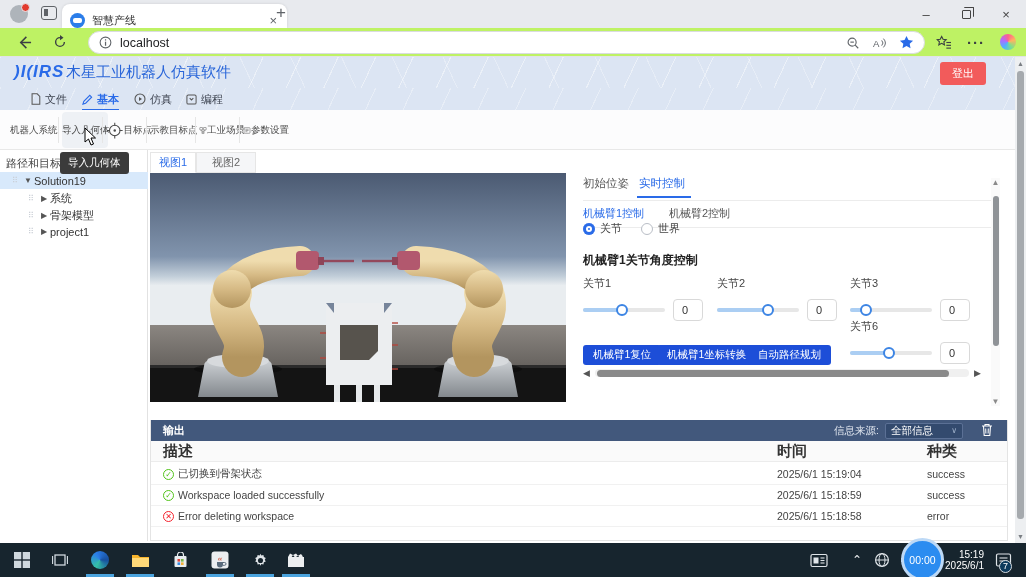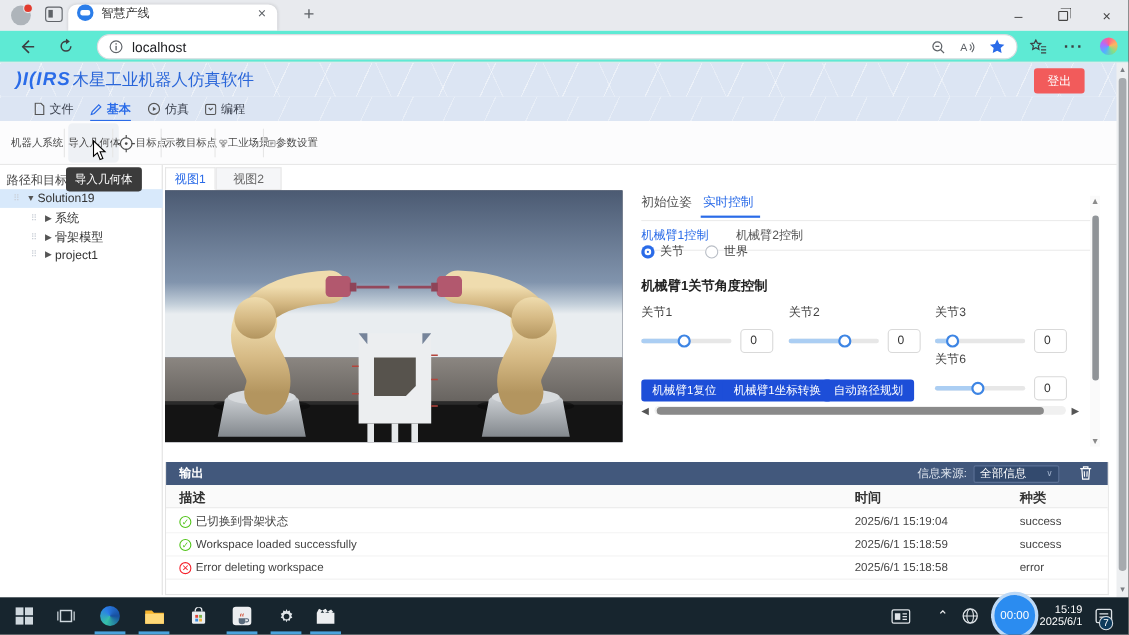--- a/index.html
+++ b/index.html
@@ -7,32 +7,32 @@
   #screen{position:relative;width:1026px;height:577px;overflow:hidden;
     font-family:"Liberation Sans","DejaVu Sans",sans-serif;background:#fff;font-size:12px;color:#333}
   svg{display:block}
 
   
   .titlebar{position:absolute;left:0;top:0;width:1026px;height:28px;background:#e8eaee}
   .avatar{position:absolute;left:10px;top:5px;width:18px;height:18px;border-radius:50%;background:#aeb4ba}
   .avatar:after{content:"";position:absolute;right:-2px;top:-2px;width:7px;height:7px;border-radius:50%;background:#e23b2e;border:1px solid #e8eaee}
   .vtabs{position:absolute;left:41px;top:6px;width:16px;height:14px;border:1.6px solid #5f6368;border-radius:3px}
   .vtabs:after{content:"";position:absolute;left:2px;top:2px;width:4px;height:7px;background:#5f6368}
-  .btab{position:absolute;left:62px;top:4px;width:190px;height:24px;background:#fff;border-radius:8px 8px 0 0;display:flex;align-items:flex-start;padding:0 8px;box-shadow:0 0 3px rgba(0,0,0,.12)}
+  .btab{position:absolute;left:62px;top:4px;width:225px;height:24px;background:#fff;border-radius:8px 8px 0 0;display:flex;align-items:flex-end;padding:0 8px;box-shadow:0 0 3px rgba(0,0,0,.12)}
   .favicon{width:15px;height:15px;border-radius:50%;background:#2b7de9;position:relative;flex:0 0 auto}
   .favicon:after{content:"";position:absolute;left:3px;top:5px;width:9px;height:5px;background:#fff;border-radius:2px}
   .btab .ttl{font-size:11px;color:#333;margin-left:7px;flex:1 1 auto;white-space:nowrap;overflow:hidden}
   .tclose{font-size:13px;color:#5f6368;padding:0 2px;cursor:default}
   .newtab{position:absolute;left:276px;top:3px;font-size:17px;color:#5f6368}
   .winctl{position:absolute;top:0;height:28px;width:40px;display:flex;align-items:center;justify-content:center;color:#444;font-size:13px}
   .restoreglyph{width:9px;height:9px;border:1.2px solid #444;border-radius:1px;position:relative}
   .restoreglyph:before{content:"";position:absolute;left:1.5px;top:-3.5px;width:9px;height:9px;border:1.2px solid #444;border-left:none;border-bottom:none;border-radius:1px}
 
   
-  .navbar{position:absolute;left:0;top:28px;width:1026px;height:29px;background:#5eead4;border-bottom:1px solid #e1e3e6}
+  .navbar{position:absolute;left:0;top:28px;width:1026px;height:29px;background:#bef264;border-bottom:1px solid #e1e3e6}
   .navic{position:absolute;top:4px;width:20px;height:20px;color:#3c4043;font-size:15px;display:flex;align-items:center;justify-content:center}
   .addr{position:absolute;left:88px;top:3px;width:837px;height:23px;background:#fff;border:1px solid #dadce0;border-radius:12px;display:flex;align-items:center;padding:0 10px}
   .addr .url{font-size:12.5px;color:#202124;margin-left:8px;flex:1 1 auto}
   .addr .ric{margin-left:12px;color:#5f6368;display:flex;align-items:center}
 
   
   .page{position:absolute;left:0;top:57px;width:1026px;height:486px;background:#fff;overflow:hidden}
   .apphdr{position:absolute;left:0;top:0;width:1016px;height:31px;
     background:#dce5f3;
     background-image:repeating-linear-gradient(115deg,rgba(255,255,255,.45) 0 1px,transparent 1px 34px),repeating-linear-gradient(65deg,rgba(255,255,255,.3) 0 1px,transparent 1px 46px)}
@@ -95,21 +95,21 @@
   .vscroll .a{position:absolute;left:0;width:9px;font-size:8px;color:#8a8a8a;text-align:center}
   .vthumb{position:absolute;left:1.5px;top:18px;width:6px;height:150px;background:#8f9397;border-radius:3px}
 
   
   .output{position:absolute;left:150px;top:363px;width:858px;height:121px;border:1px solid #e4e4e4;border-top:none}
   .ohdr{position:absolute;left:0;top:0;width:100%;height:21px;background:#42587c;color:#fff;display:flex;align-items:center}
   .ohdr .t{font-size:11px;font-weight:bold;margin-left:12px}
   .osrc{position:absolute;right:44px;top:0;height:21px;display:flex;align-items:center;gap:6px;font-size:10.5px;color:#dfe5ee}
   .oselect{width:78px;height:16px;background:#334a6e;border:1px solid #5b7095;border-radius:2px;color:#fff;font-size:10.5px;display:flex;align-items:center;padding:0 5px;justify-content:space-between}
   .otrash{position:absolute;right:14px;top:3px}
-  .ocolhdr{position:absolute;left:0;top:21px;width:100%;height:21px;background:#fafafa;border-bottom:1px solid #ececec;display:flex;align-items:flex-end;font-size:12px;font-weight:bold;color:#333}
+  .ocolhdr{position:absolute;left:0;top:21px;width:100%;height:21px;background:#fafafa;border-bottom:1px solid #ececec;display:flex;align-items:flex-end;font-size:15px;font-weight:bold;color:#333}
   .orow{position:absolute;left:0;width:100%;height:21px;display:flex;align-items:center;font-size:10.5px;color:#444;border-bottom:1px solid #f1f1f1;background:#fff}
   .cdesc{margin-left:12px;display:flex;align-items:center;gap:4px;flex:1}
   .ctime{width:150px;flex:0 0 auto}
   .ctype{width:80px;flex:0 0 auto}
   .sicon{width:11px;height:11px;border-radius:50%;border:1px solid #52c41a;color:#52c41a;font-size:8px;line-height:10px;text-align:center}
   .eicon{width:11px;height:11px;border-radius:50%;border:1px solid #f5222d;color:#f5222d;font-size:8px;line-height:10px;text-align:center}
 
   
   .pagescroll{position:absolute;left:1015px;top:0;width:11px;height:486px;background:#edeff1}
   .pagescroll .a{position:absolute;left:0;width:11px;text-align:center;font-size:7px;color:#7a7e83}

